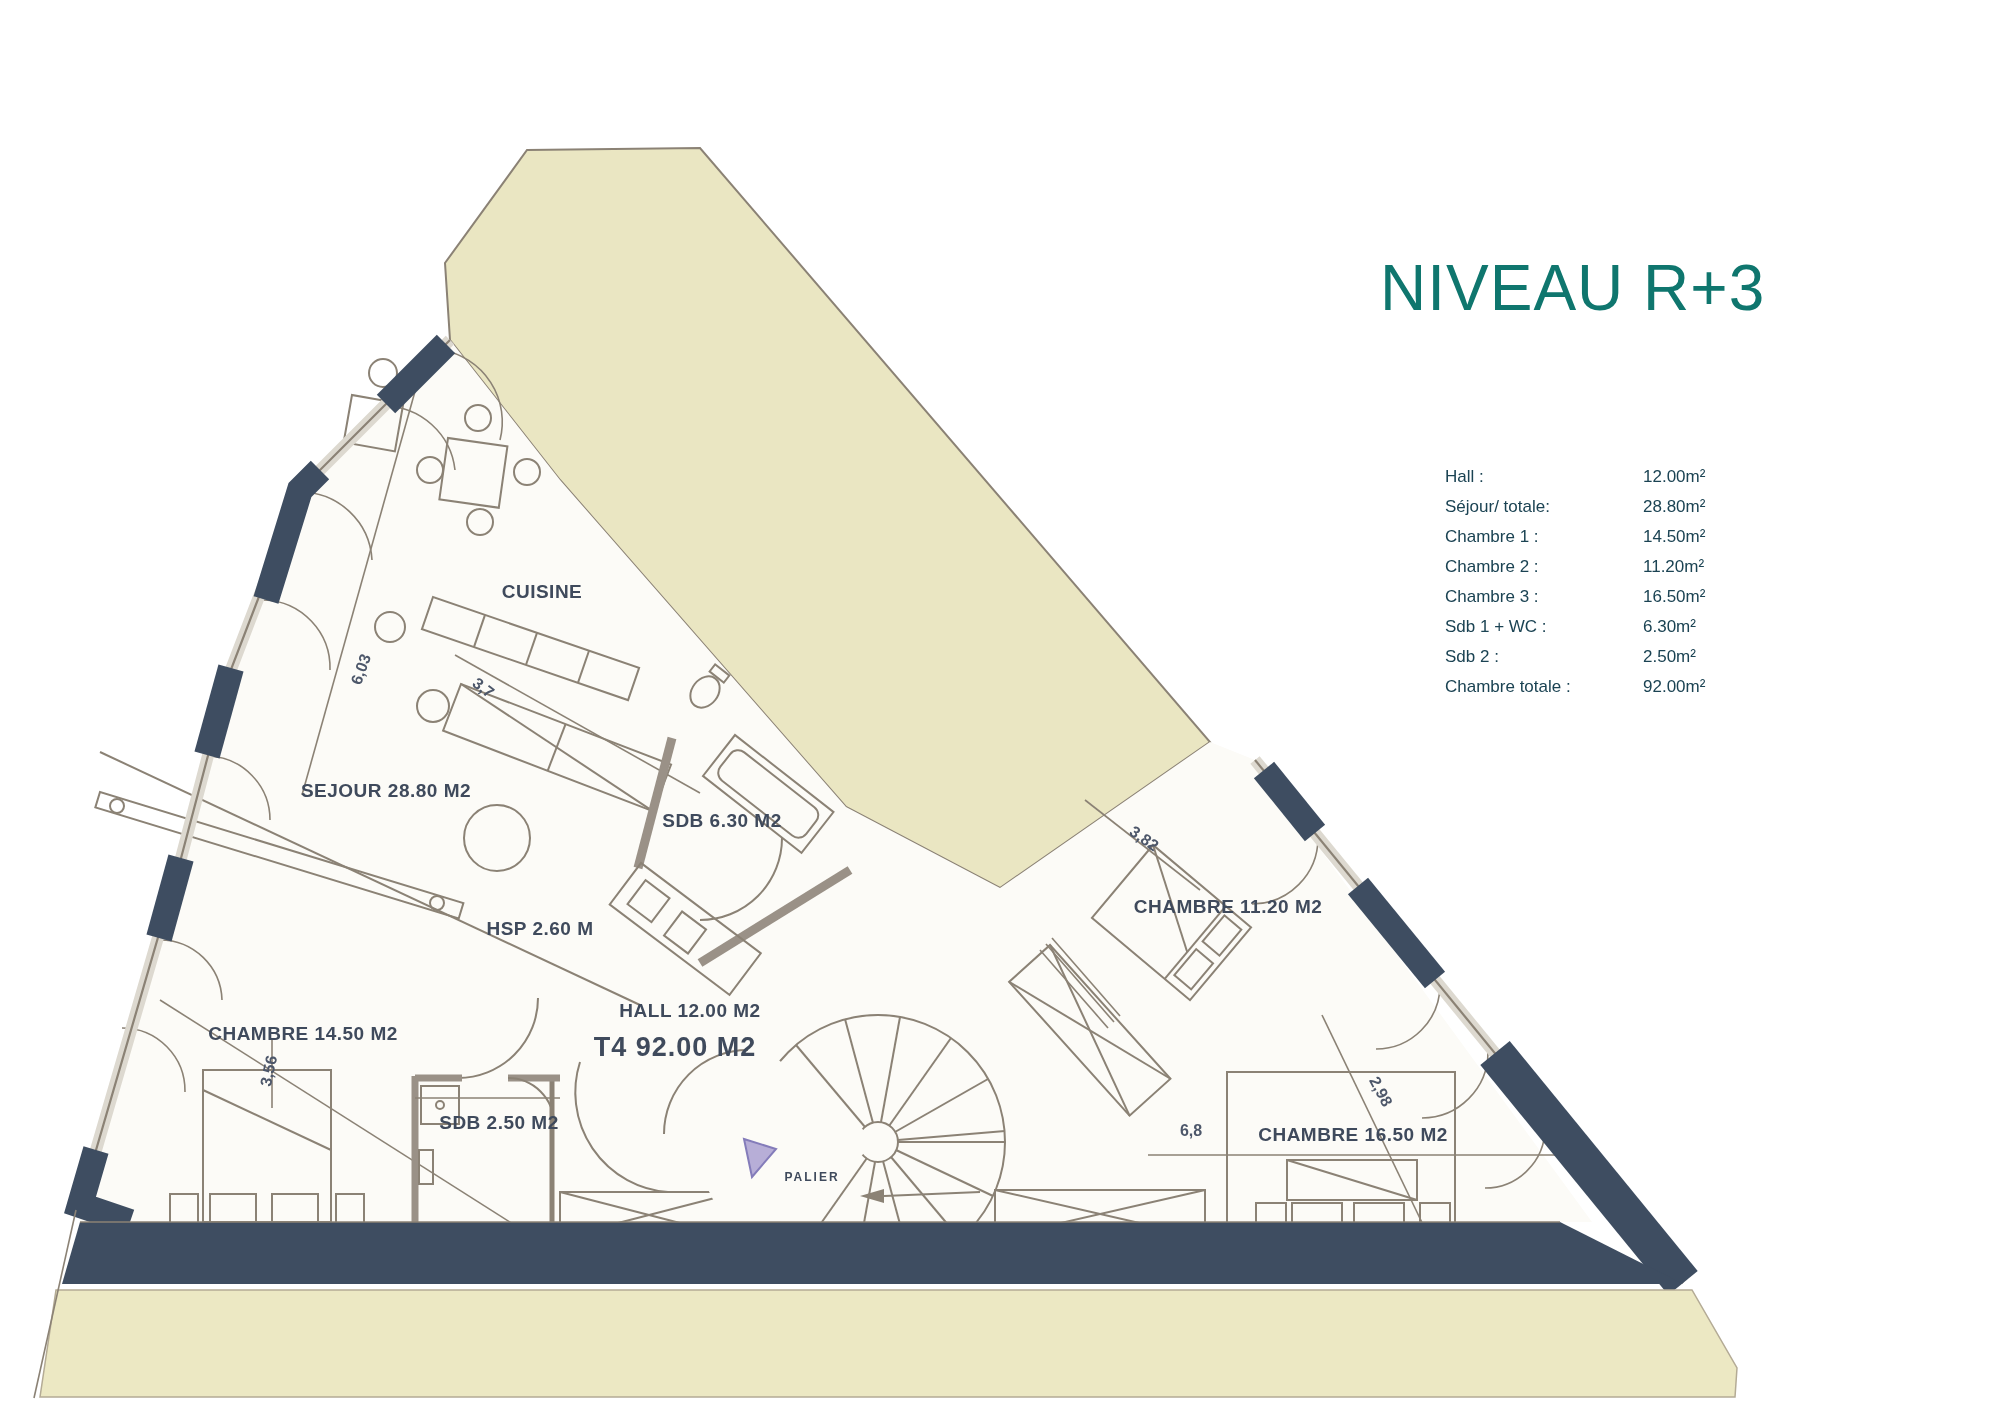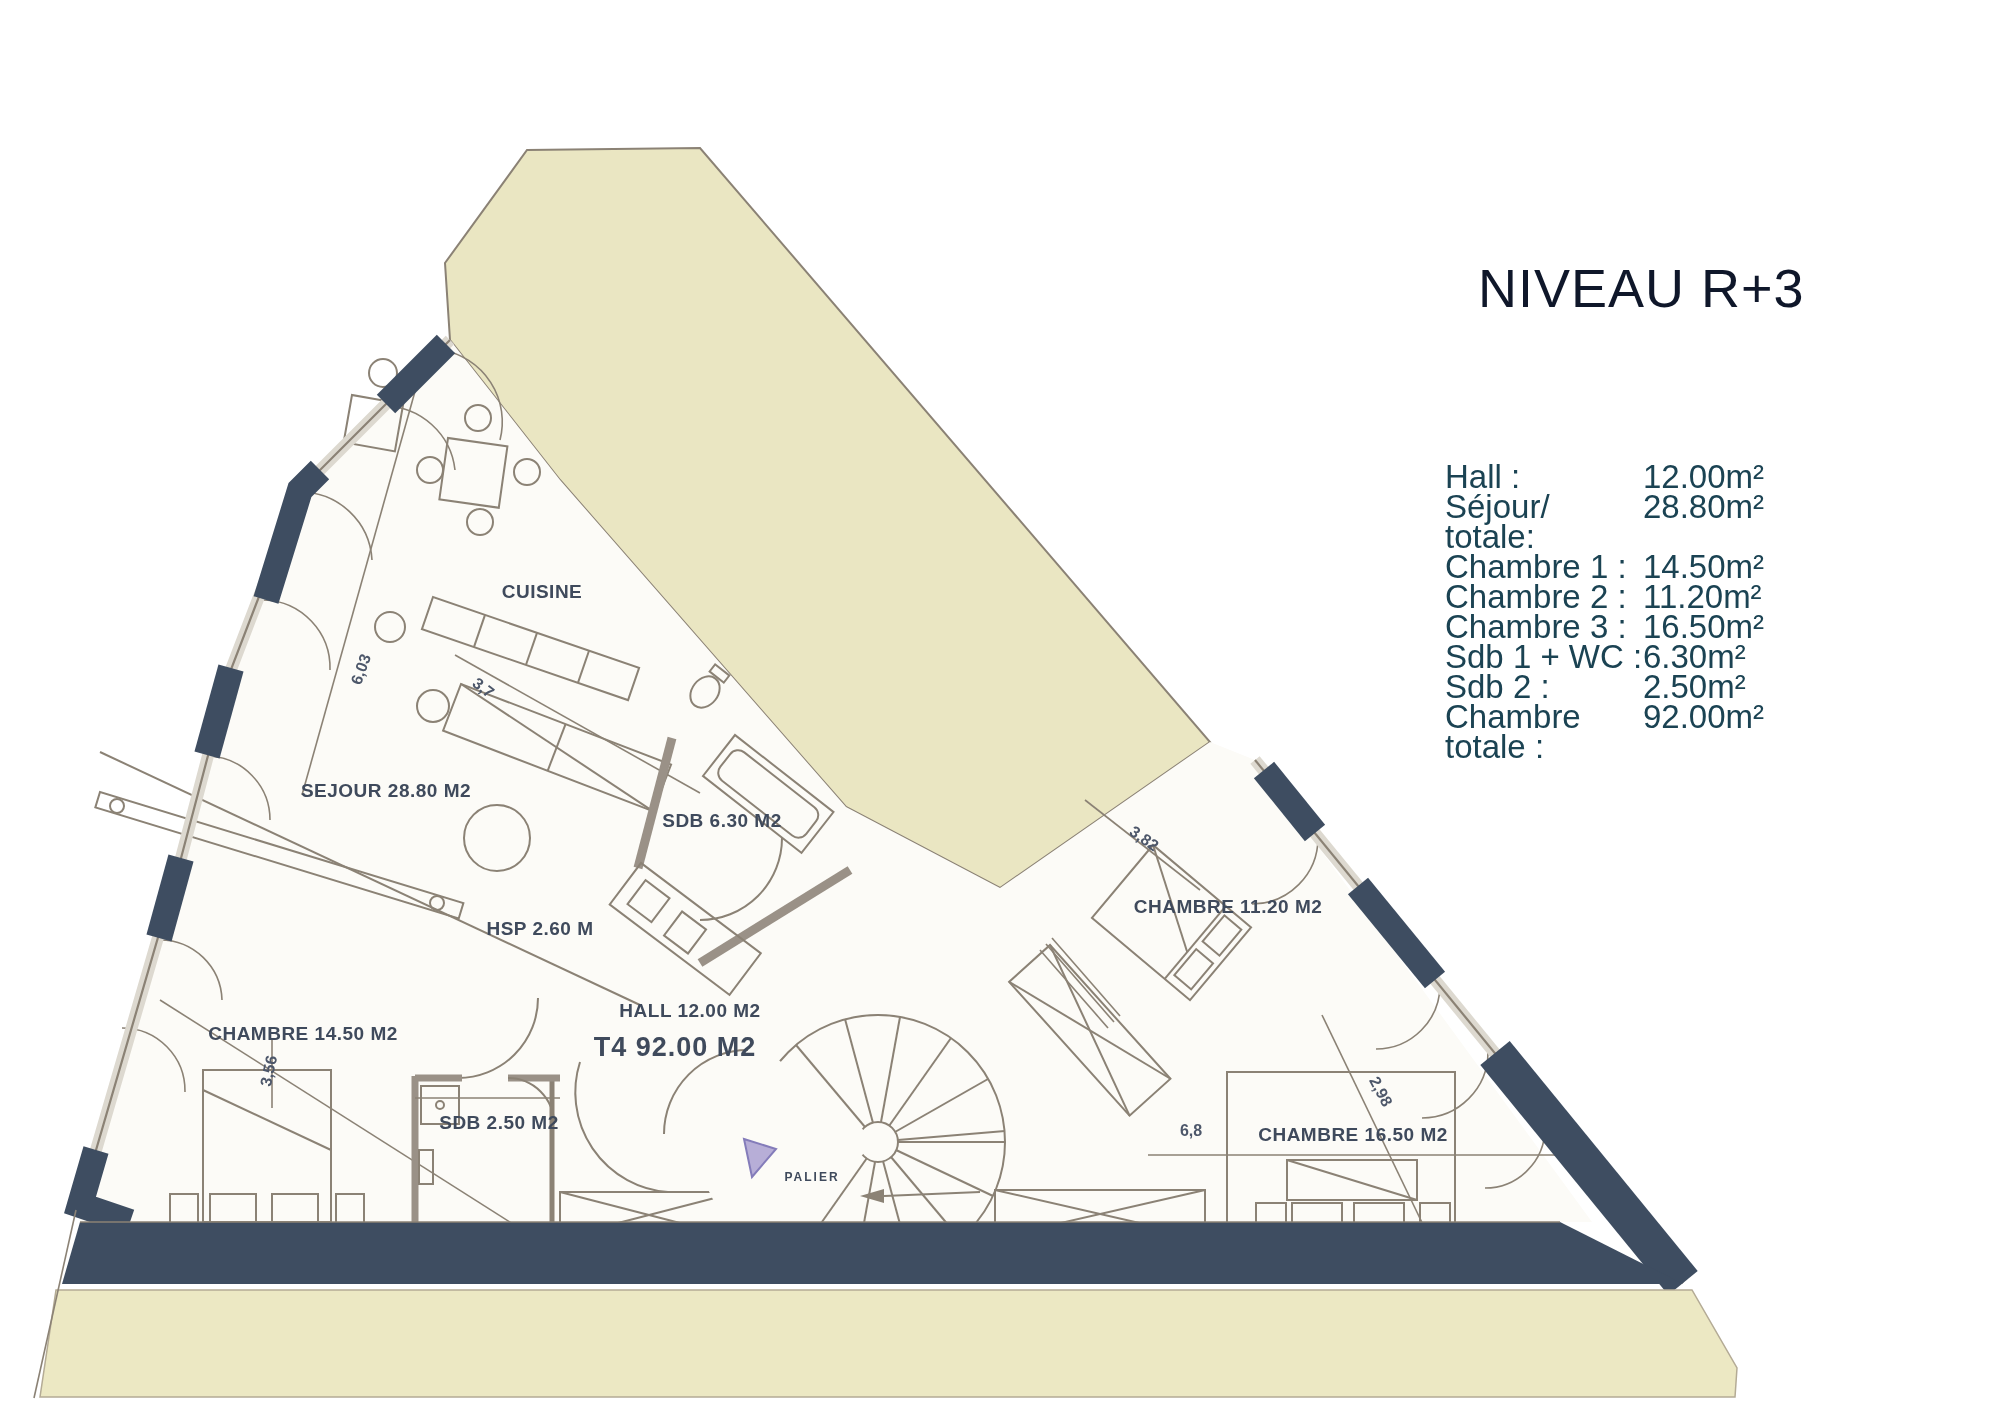--- a/index.html
+++ b/index.html
@@ -5,23 +5,23 @@
   html,body{margin:0;padding:0;background:#ffffff;}
   #page{position:relative;width:2000px;height:1416px;background:#ffffff;overflow:hidden;
         font-family:"Liberation Sans",sans-serif;}
   #plan-svg{position:absolute;left:0;top:0;}
   .lbl{font-family:"Liberation Sans",sans-serif;font-weight:bold;font-size:19px;
        fill:#3f4a5c;letter-spacing:.5px;text-anchor:middle;}
   .dim{font-family:"Liberation Sans",sans-serif;font-weight:bold;font-size:16px;
        fill:#4d576a;text-anchor:middle;}
   .lbl-big{font-size:27px;letter-spacing:1px;}
   .lbl-small{font-size:12px;letter-spacing:2px;}
-  #title-block{position:absolute;left:1478px;top:240px;color:#0f172a;
-       font-size:54px;line-height:97px;font-weight:400;letter-spacing:1px;}
-  #legend{position:absolute;left:1445px;top:462px;color:#1b4353;font-size:33px;line-height:30px;}
+  #title-block{position:absolute;left:1380px;top:240px;color:#0f766e;
+       font-size:64px;line-height:97px;font-weight:400;letter-spacing:1px;}
+  #legend{position:absolute;left:1445px;top:462px;color:#1b4353;font-size:17px;line-height:30px;}
   .leg-row{display:flex;}
   .leg-label{width:198px;}
   .leg-value{width:160px;}
 </style>
 </head>
 <body>
 
 <div id="page">
 
 <svg id="plan-svg" width="2000" height="1416" viewBox="0 0 2000 1416">

